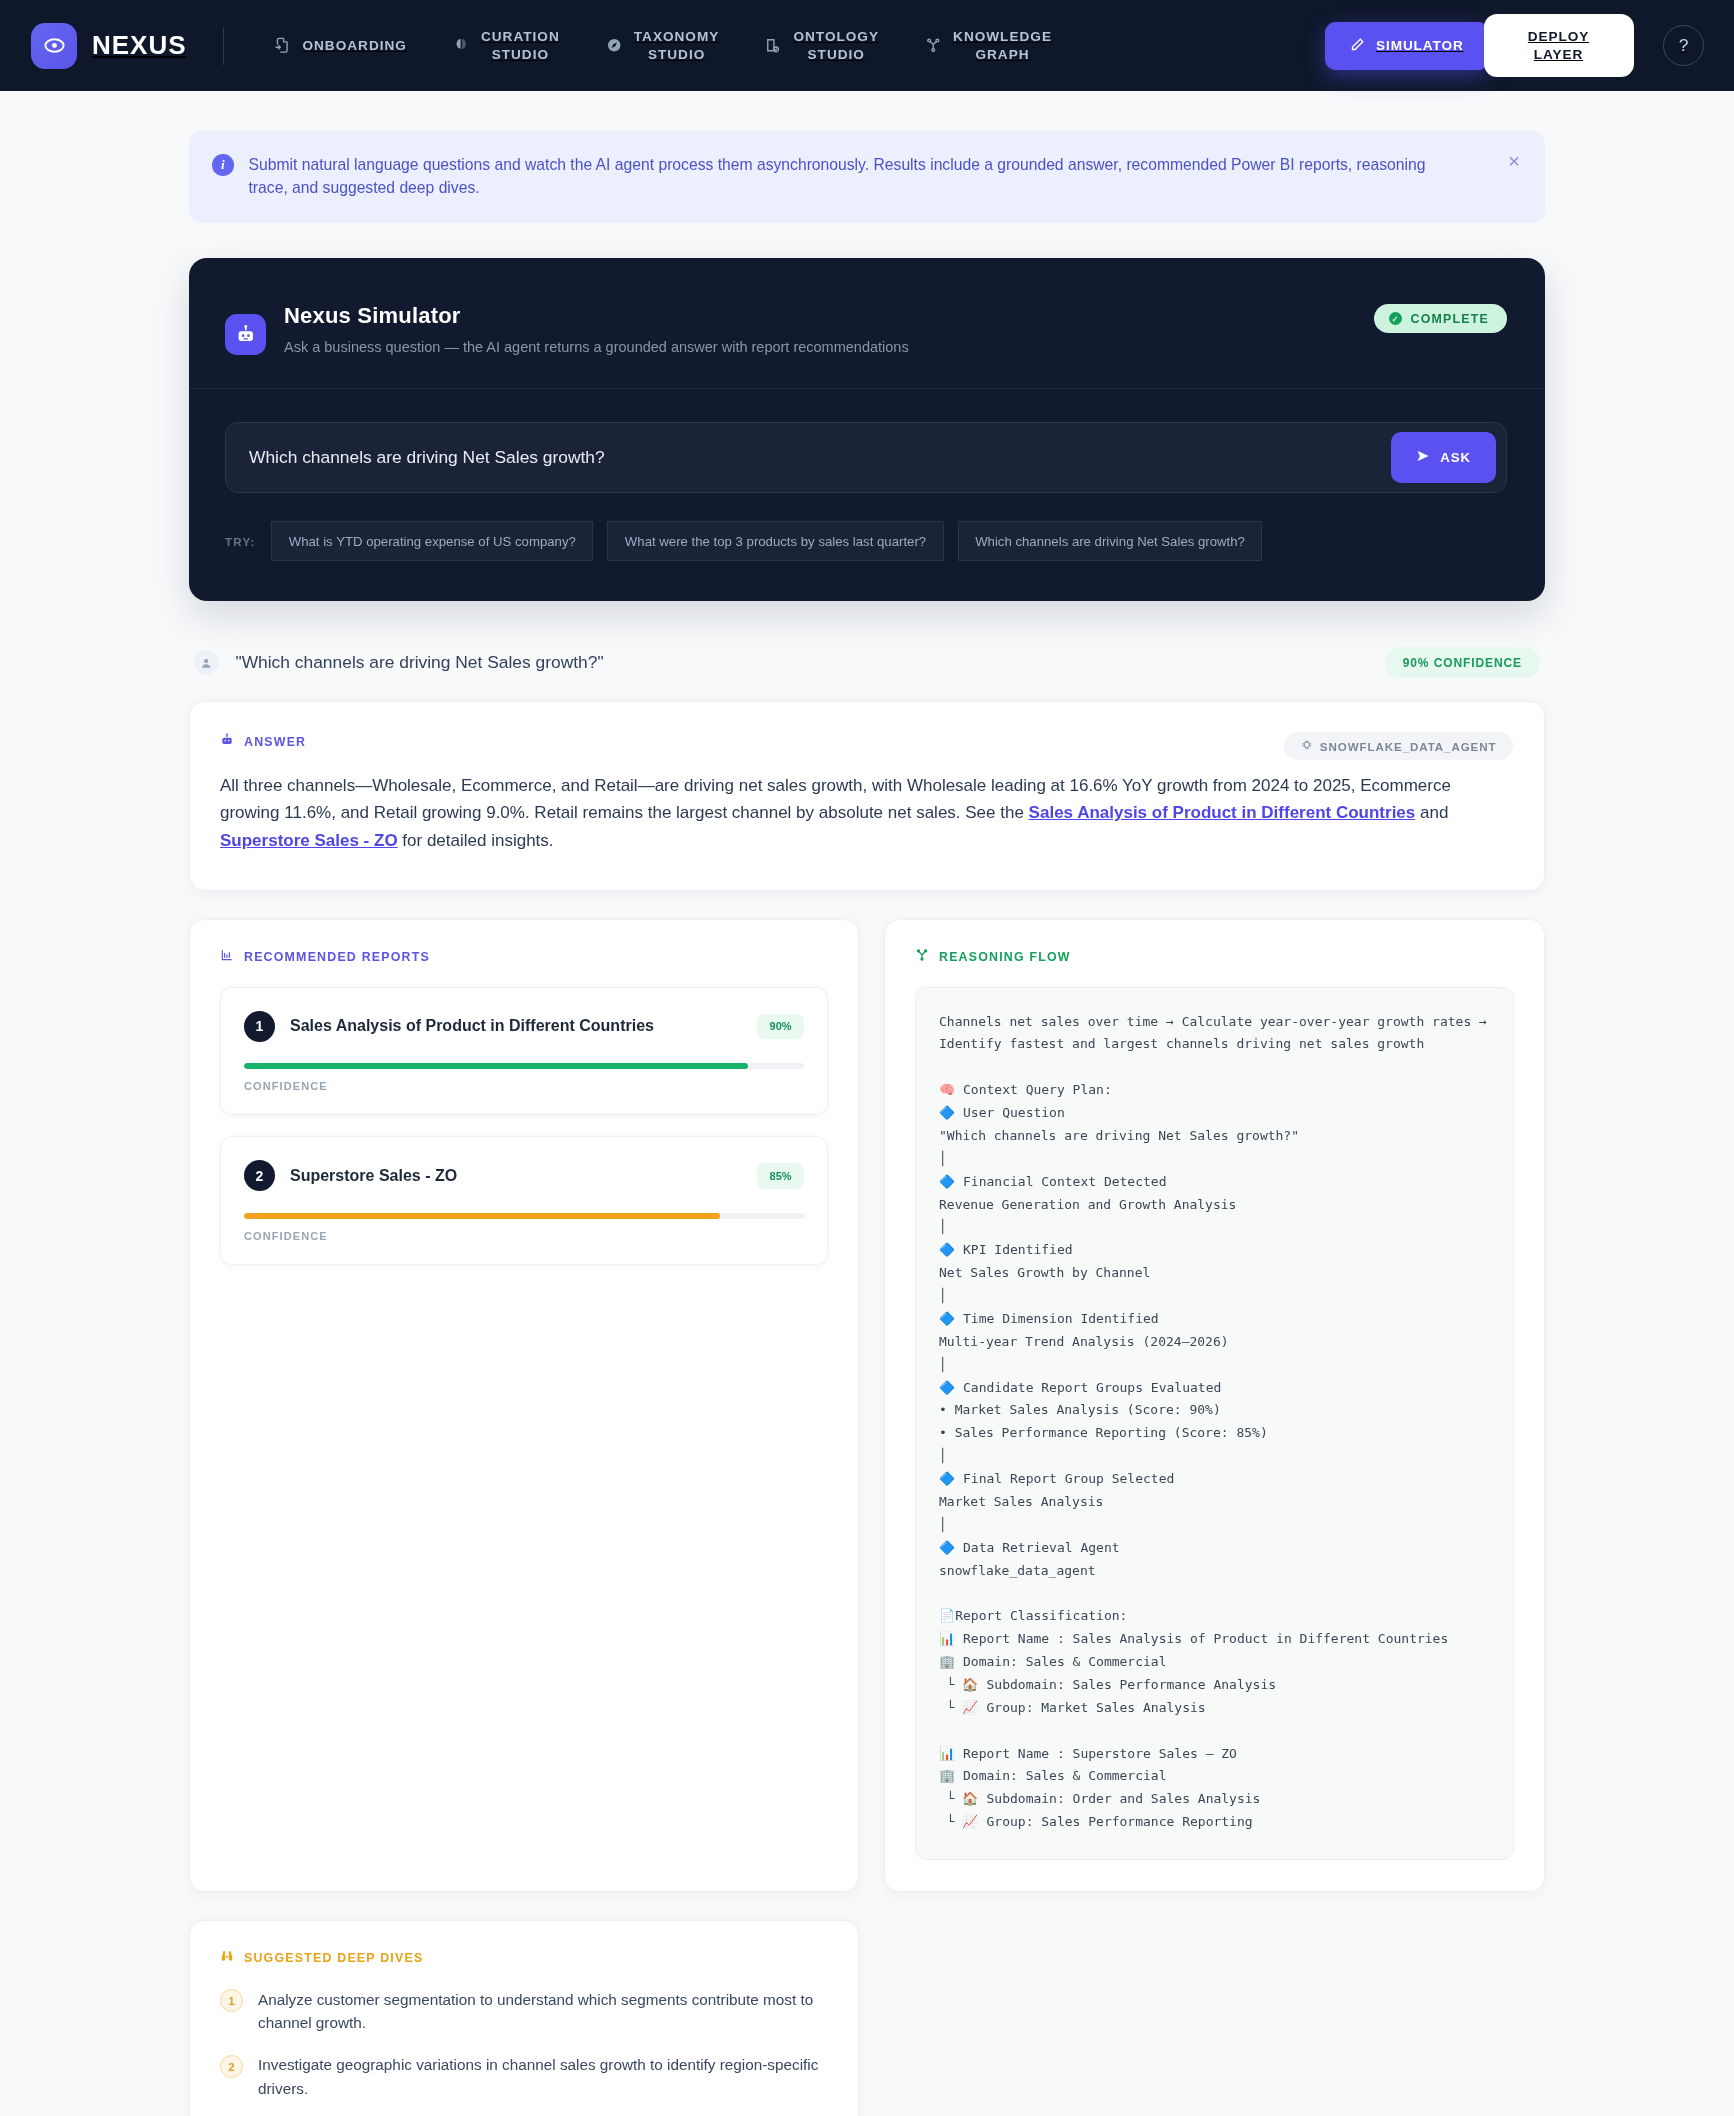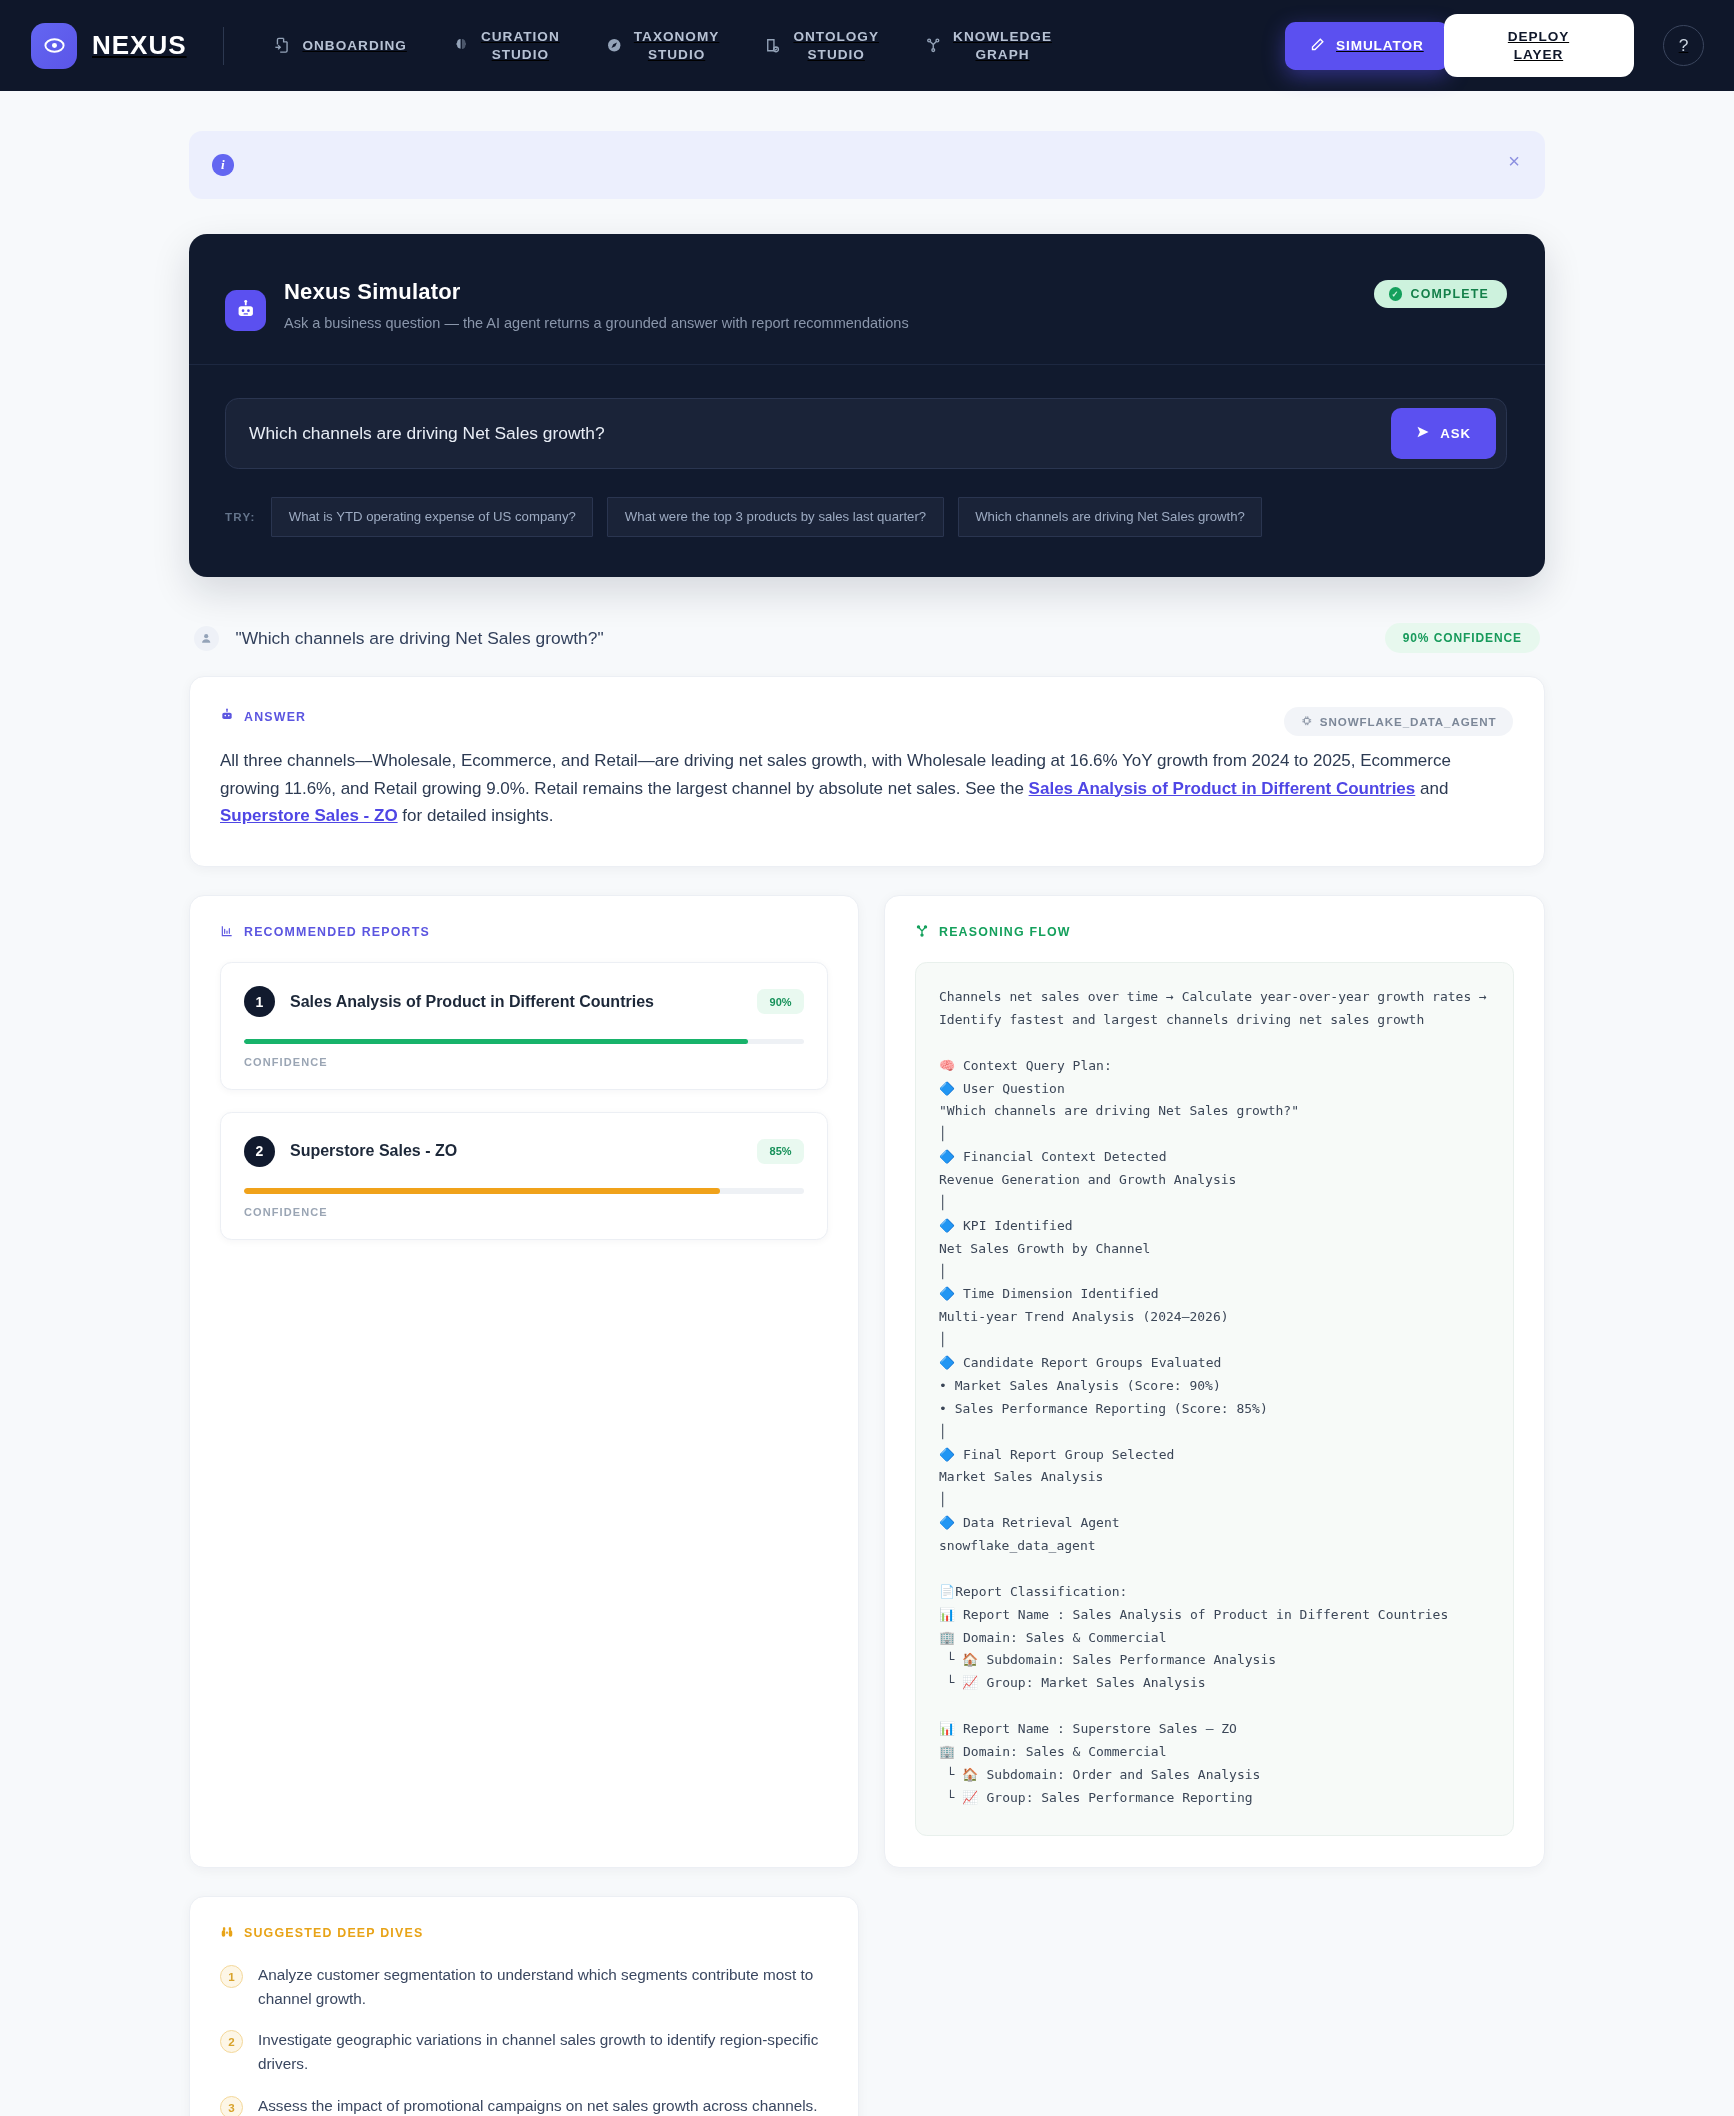--- a/index.html
+++ b/index.html
@@ -48,21 +48,21 @@
   .btn-simulator {
     background: #5b50f0; color: #fff;
     border-radius: 10.7px; height: 48px;
     display: flex; align-items: center; gap: 10.7px;
     padding: 0 25px; font-size: 13.6px; font-weight: 700; letter-spacing: 0.9px;
     cursor: pointer; box-shadow: 0 6.6px 21.5px rgba(91,80,240,.45);
     position: relative; z-index: 1;
   }
   .btn-deploy {
     background: #ffffff; color: #0f172a;
-    border-radius: 13.2px; height: 63px; width: 190px;
+    border-radius: 13.2px; height: 63px; width: 150px;
     display: flex; align-items: center; justify-content: center;
     font-size: 13.6px; font-weight: 700; letter-spacing: 0.9px;
     line-height: 1.3; text-align: center; white-space: pre-line;
     cursor: pointer; margin-left: -13.2px; position: relative; z-index: 2;
   }
   .btn-help {
     width: 41px; height: 41px; border-radius: 50%;
     border: 1.2px solid #3b465e; color: #cbd5e1;
     display: flex; align-items: center; justify-content: center;
     font-size: 17.4px; font-weight: 400; margin-left: 21.5px; cursor: pointer;
@@ -337,20 +337,21 @@
 LAYER</div>
     <div class="btn-help">?</div>
   </div>
 </div>
 
 <div class="page">
   <div class="wrap">
 
     <div class="banner">
       <div class="banner-ico">i</div>
+      <div class="banner-text">Submit natural language questions and watch the AI agent process them asynchronously. Results include a grounded answer, recommended Power BI reports, reasoning trace, and suggested deep dives.</div>
       <div class="banner-close">×</div>
     </div>
 
     <div class="sim-card">
       <div class="sim-head">
         <div class="sim-head-ico">
           <svg width="21.5" height="21.5" viewBox="0 0 24 24" fill="#fff">
             <rect x="4" y="8" width="16" height="11" rx="3"></rect>
             <rect x="11" y="3" width="2" height="4"></rect>
               <circle cx="12" cy="2.6" r="1.6"></circle>

